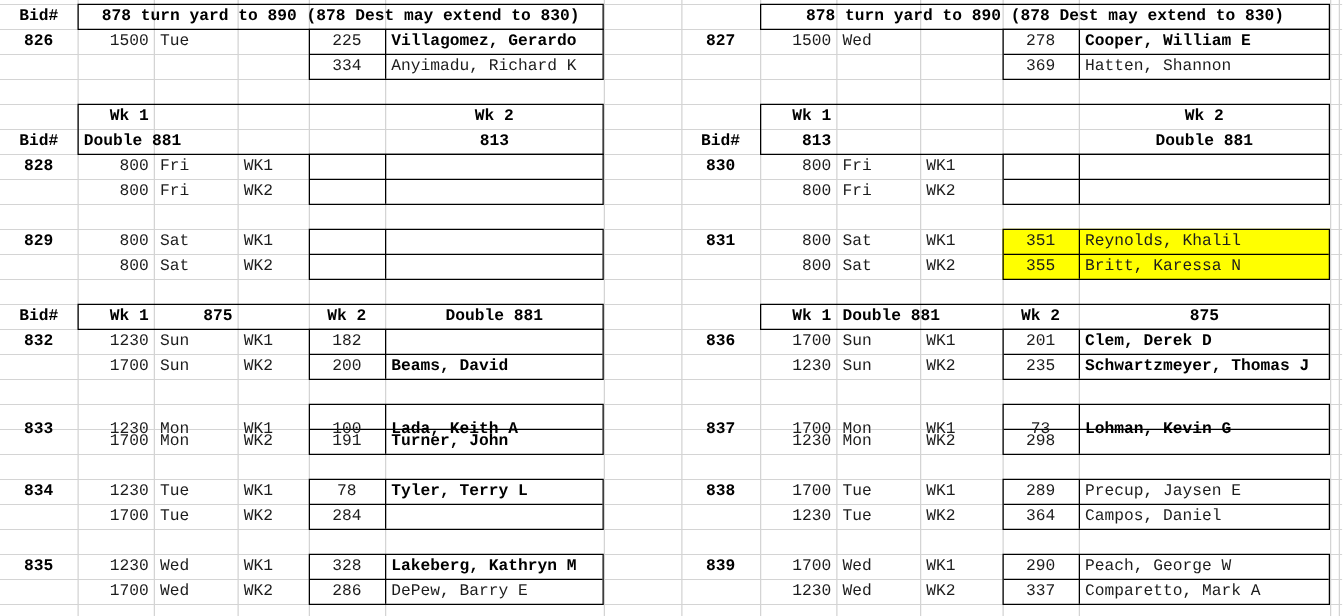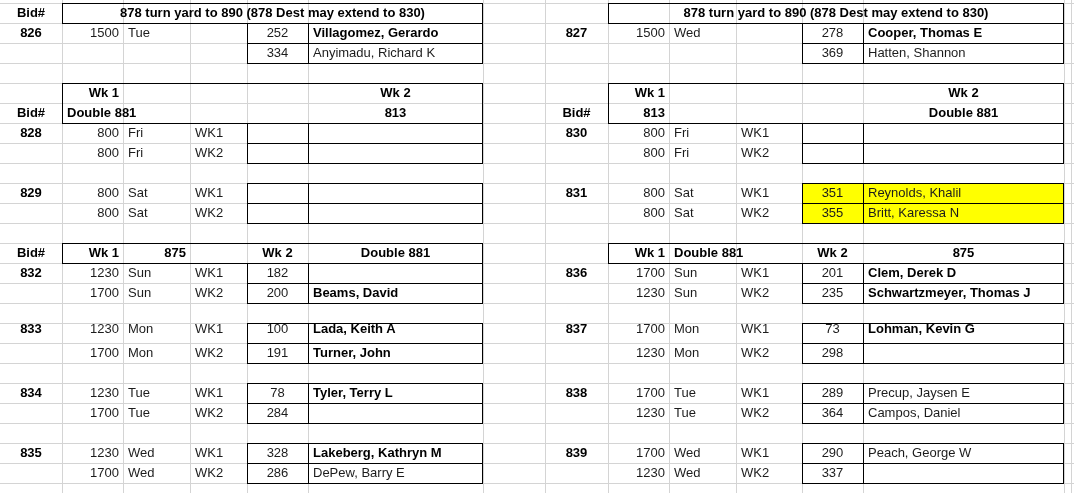--- a/index.html
+++ b/index.html
@@ -1,19 +1,19 @@
 <!DOCTYPE html>
 <html style="--hl: #ffff00; --grid: #d4d4d4; --bd: #000000;"><head>
 <meta charset="utf-8">
 <style>
   :root { --hl:#ffff00; --grid:#d4d4d4; --bd:#000000; }
   html,body { margin:0; padding:0; background:#fff; }
   .stage {
     position:relative; width:1074px; height:493px; overflow:hidden;
-    background:#fff; font-family:Liberation Sans, sans-serif;
+    background:#fff; font-family:Liberation Mono, monospace;
   }
   
   .stage::before {
     content:""; position:absolute; left:0; right:0; top:3px; height:481px;
     background:repeating-linear-gradient(to bottom, var(--grid) 0 1px, transparent 1px 20px);
     pointer-events:none; z-index:0;
   }
   .vgl { position:absolute; top:0; bottom:0; width:1px; background:var(--grid); z-index:0; }
 
   
@@ -26,21 +26,21 @@
   .c { position:absolute; height:20px; line-height:20px; font-size:13px;
        color:#1c1c1c; white-space:nowrap; box-sizing:border-box; z-index:3; }
   .b { font-weight:bold; color:#000; }
   .ac { text-align:center; }
   .ar { text-align:right; padding-right:4px;padding-left:24px; }
   .al { padding-left:5px; }
 
   
   .r1{top:3px}.r2{top:23px}.r3{top:43px}.r5{top:83px}.r6{top:103px}.r7{top:123px}
   .r8{top:143px}.r10{top:183px}.r11{top:203px}.r13{top:243px}.r14{top:263px}
-  .r15{top:283px}.r17{top:319px}.r18{top:343px}.r20{top:383px}.r21{top:403px}
+  .r15{top:283px}.r17{top:333px}.r18{top:343px}.r20{top:383px}.r21{top:403px}
   .r23{top:443px}.r24{top:463px}
 
   
   .Lbid{left:0;width:62px}.Ltime{left:62px;width:61px}.Lday{left:123px;width:67px}
   .Lwk{left:190px;width:57px}.Lnum{left:247px;width:61px}.Lname{left:308px;width:175px}
   .Lhdr{left:62px;width:421px}.Lspan{left:62px;width:185px}
   
   .Rbid{left:545px;width:63px}.Rtime{left:608px;width:61px}.Rday{left:669px;width:67px}
   .Rwk{left:736px;width:66px}.Rnum{left:802px;width:61px}.Rname{left:863px;width:201px}
   .Rhdr{left:608px;width:456px}.Rspan{left:669px;width:200px}
@@ -128,21 +128,21 @@
       <div class="vd"></div>
       <div class="hd"></div>
     </div>
 
   <div class="c r1 Lbid ac b">Bid#</div>
   <div class="c r1 Lhdr ac b">878 turn yard to 890 (878 Dest may extend to 830)</div>
 
   <div class="c r2 Lbid ac b">826</div>
   <div class="c r2 Ltime ar">1500</div>
   <div class="c r2 Lday al">Tue</div>
-  <div class="c r2 Lnum ac">252</div>
+  <div class="c r2 Lnum ac">225</div>
   <div class="c r2 Lname al b">Villagomez, Gerardo</div>
   <div class="c r3 Lnum ac">334</div>
   <div class="c r3 Lname al">Anyimadu, Richard K</div>
 
   <div class="c r5 Ltime ar b">Wk 1</div>
   <div class="c r5 Lname ac b">Wk 2</div>
   <div class="c r6 Lbid ac b">Bid#</div>
   <div class="c r6 Lspan al b">Double 881</div>
   <div class="c r6 Lname ac b">813</div>
 
@@ -213,21 +213,21 @@
   <div class="c r24 Lwk al">WK2</div>
   <div class="c r24 Lnum ac">286</div>
   <div class="c r24 Lname al">DePew, Barry E</div>
 
   <div class="c r1 Rhdr ac b">878 turn yard to 890 (878 Dest may extend to 830)</div>
 
   <div class="c r2 Rbid ac b">827</div>
   <div class="c r2 Rtime ar">1500</div>
   <div class="c r2 Rday al">Wed</div>
   <div class="c r2 Rnum ac">278</div>
-  <div class="c r2 Rname al b">Cooper, Thomas E</div>
+  <div class="c r2 Rname al b">Cooper, William E</div>
   <div class="c r3 Rnum ac">369</div>
   <div class="c r3 Rname al">Hatten, Shannon</div>
 
   <div class="c r5 Rtime ar b">Wk 1</div>
   <div class="c r5 Rname ac b">Wk 2</div>
   <div class="c r6 Rbid ac b">Bid#</div>
   <div class="c r6 Rtime ar b">813</div>
   <div class="c r6 Rname ac b">Double 881</div>
 
   <div class="c r7 Rbid ac b">830</div>
@@ -293,14 +293,15 @@
   <div class="c r23 Rbid ac b">839</div>
   <div class="c r23 Rtime ar">1700</div>
   <div class="c r23 Rday al">Wed</div>
   <div class="c r23 Rwk al">WK1</div>
   <div class="c r23 Rnum ac">290</div>
   <div class="c r23 Rname al">Peach, George W</div>
   <div class="c r24 Rtime ar">1230</div>
   <div class="c r24 Rday al">Wed</div>
   <div class="c r24 Rwk al">WK2</div>
   <div class="c r24 Rnum ac">337</div>
+  <div class="c r24 Rname al">Comparetto, Mark A</div>
 
 </div>
 
 </body></html>

